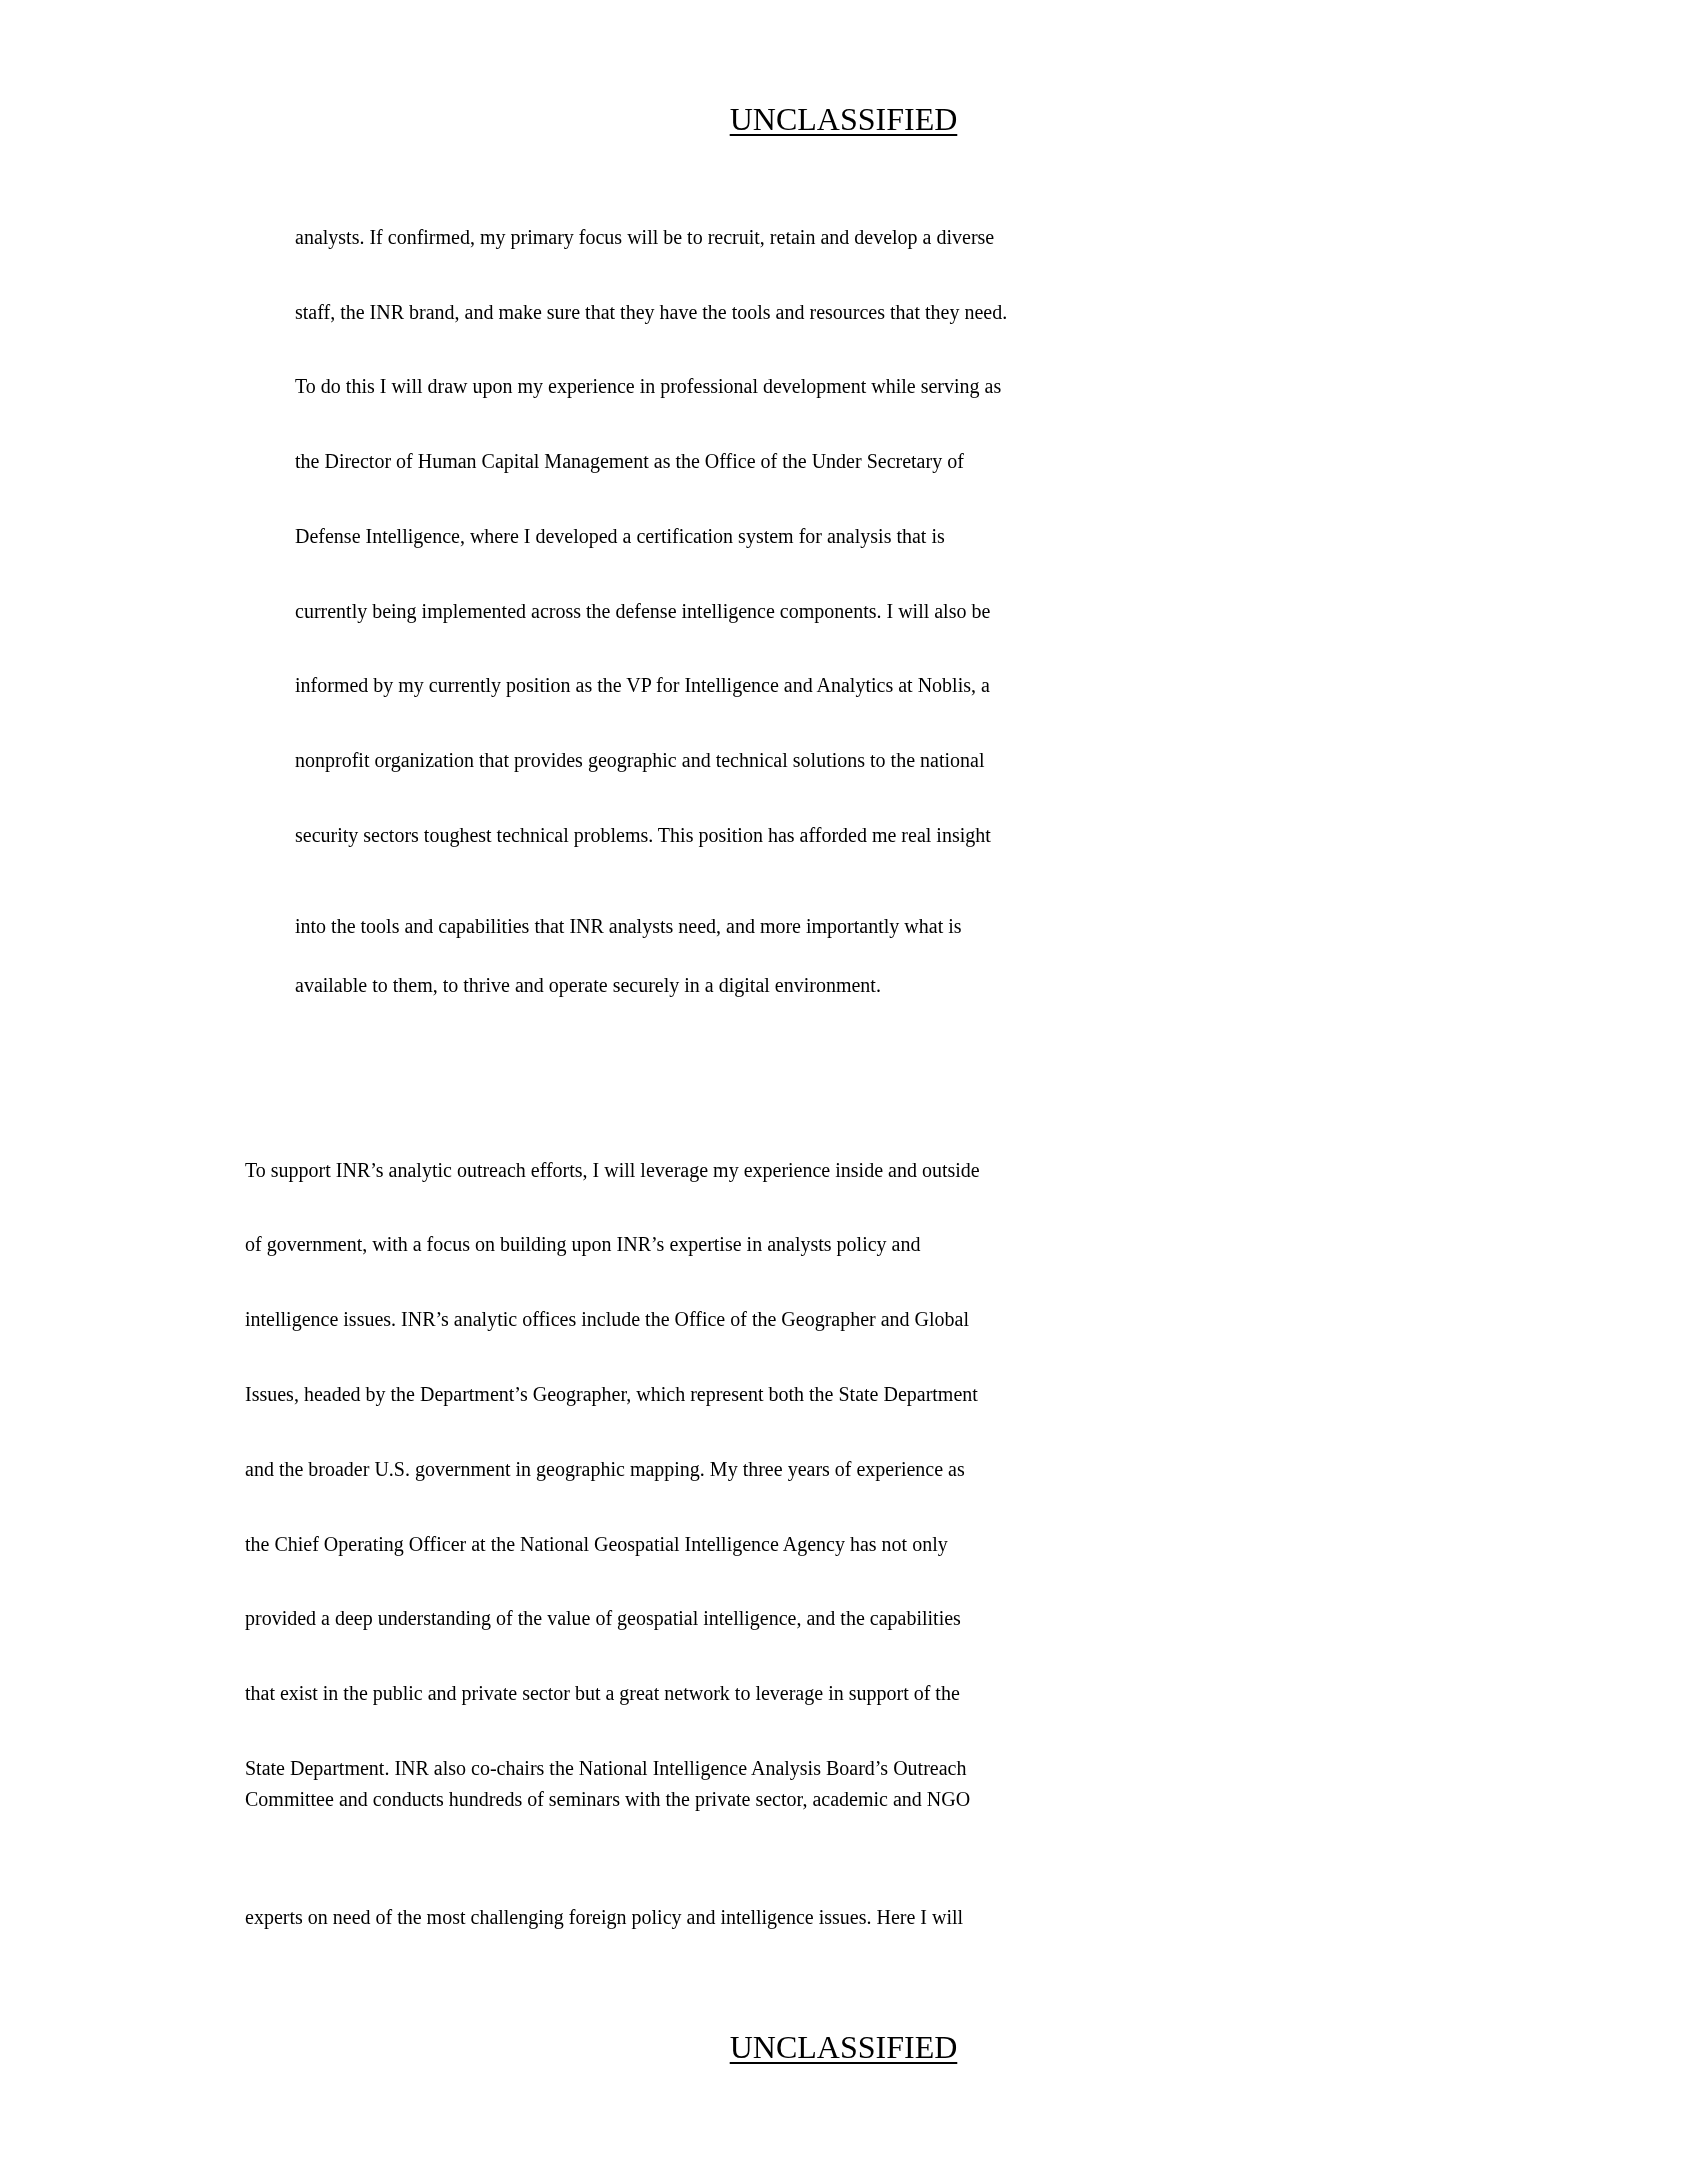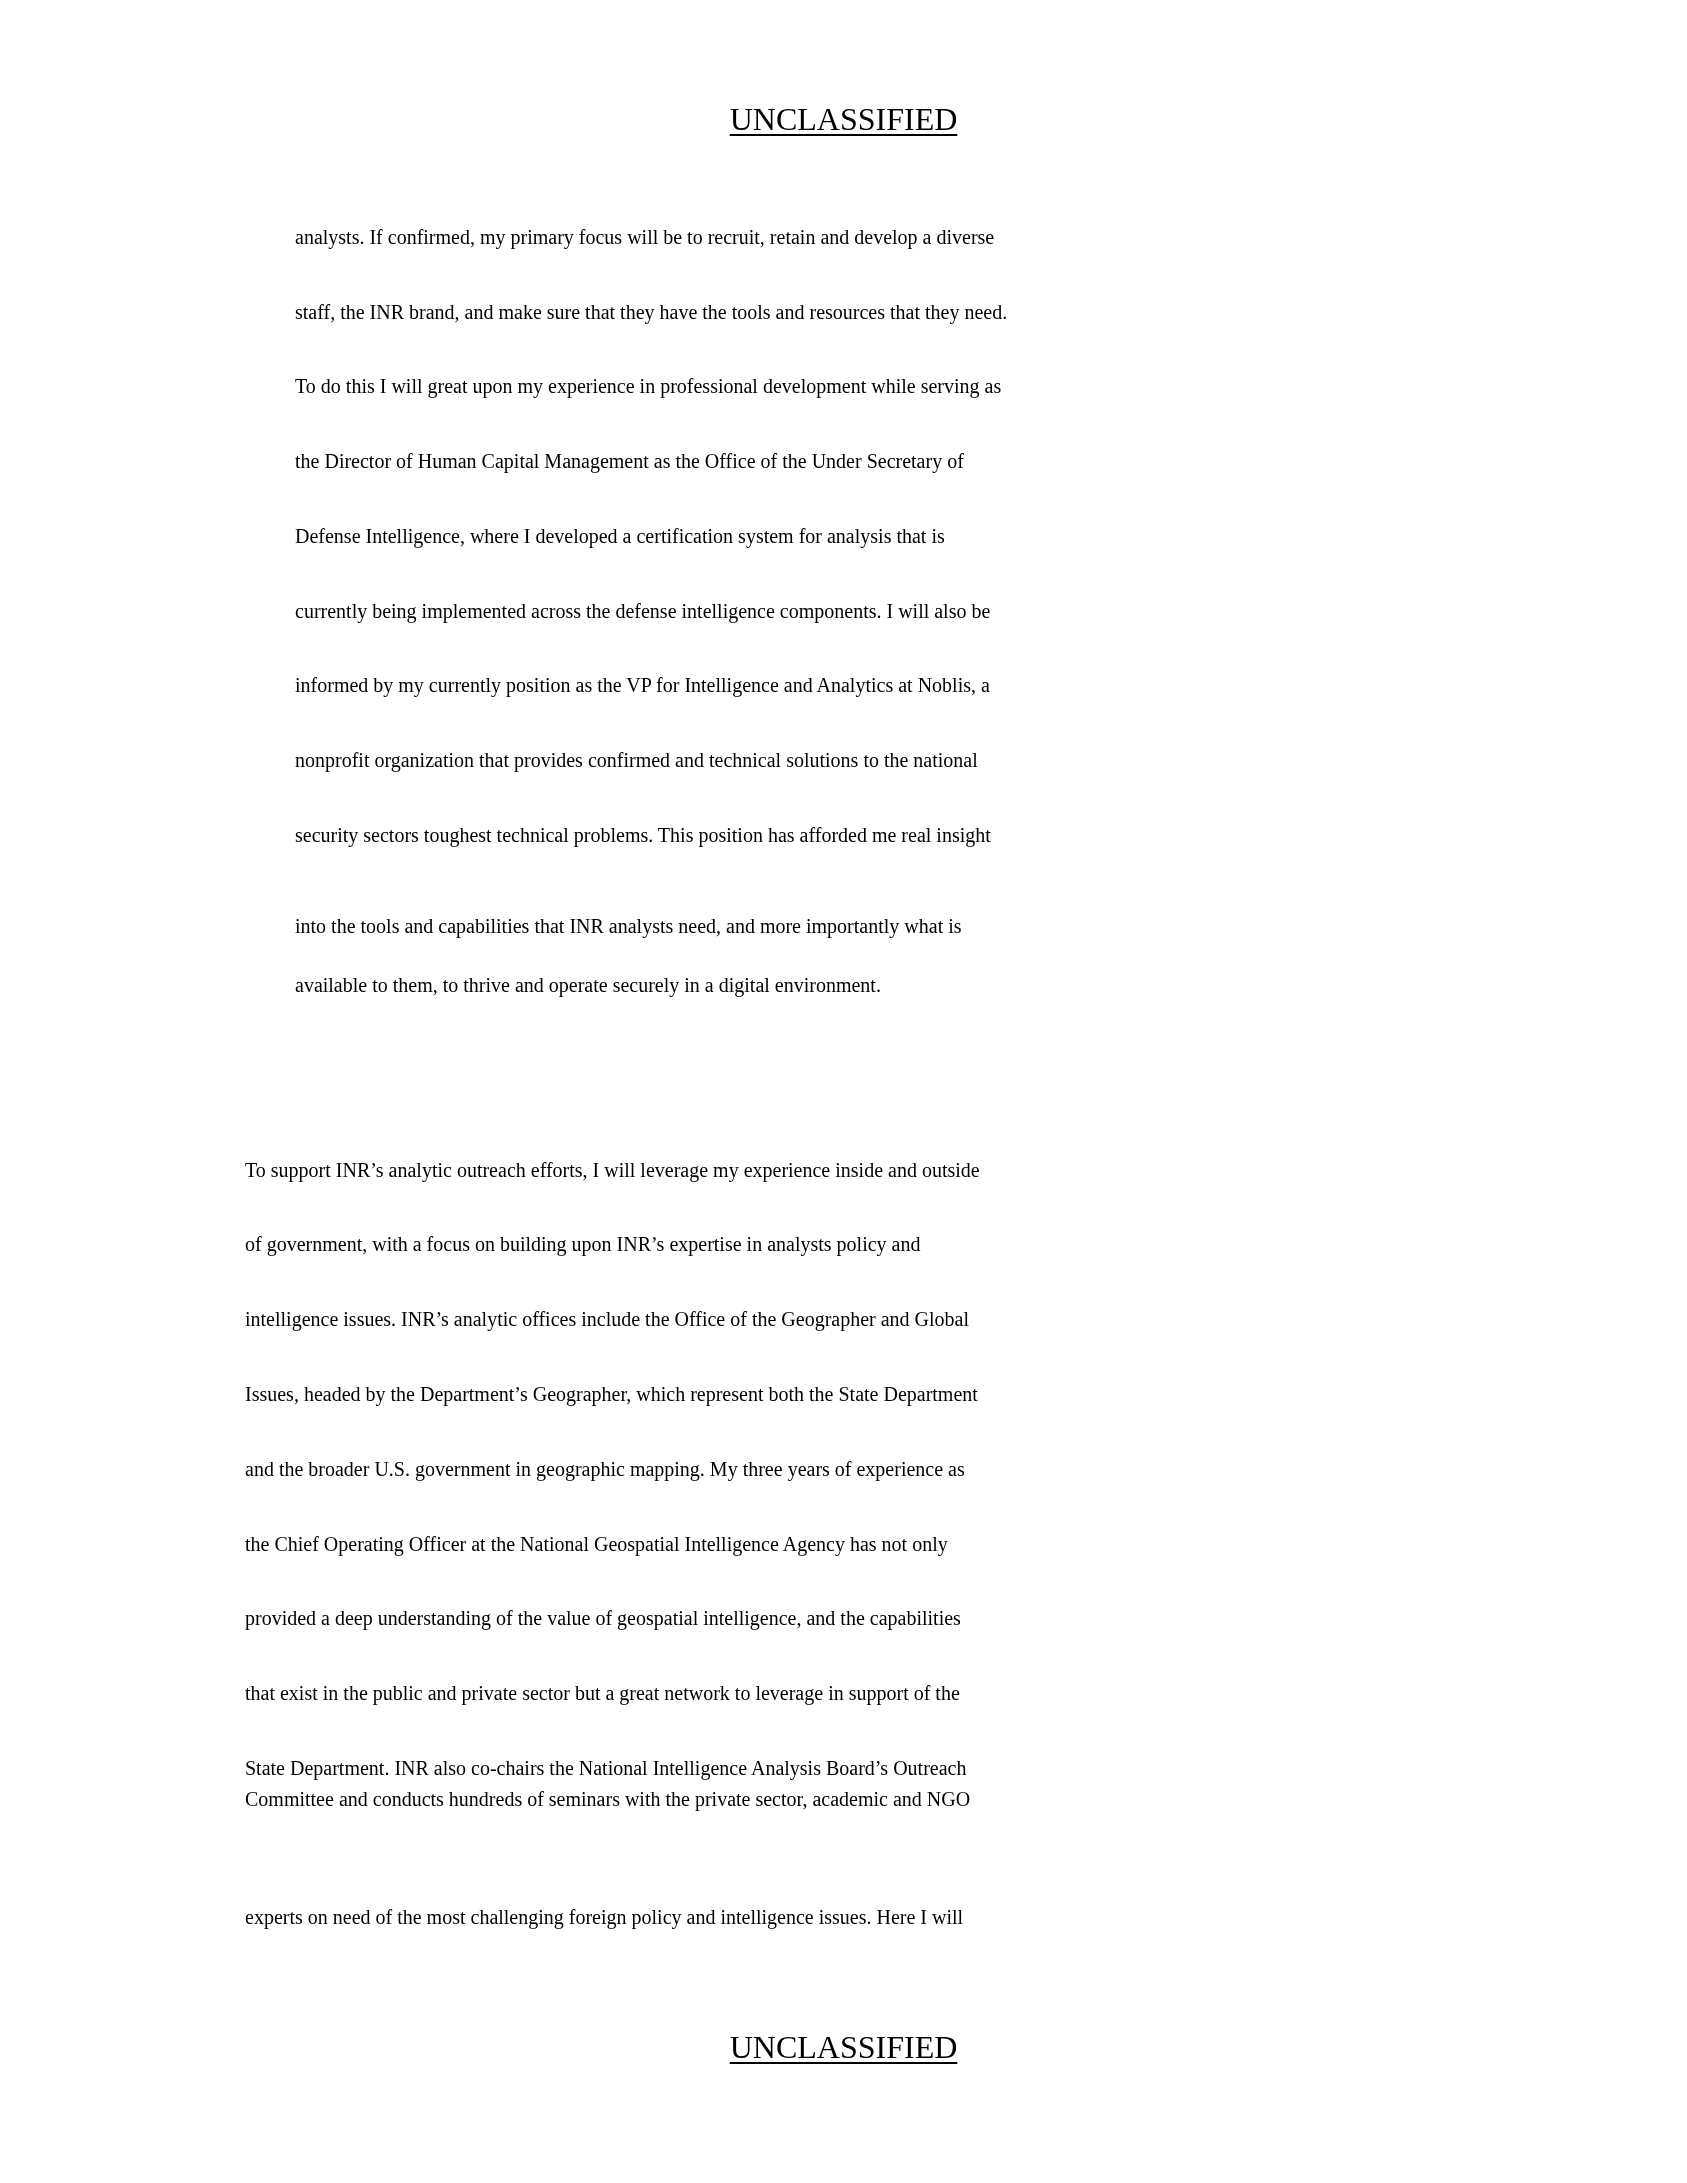--- a/index.html
+++ b/index.html
@@ -44,26 +44,26 @@
 </head>
 <body>
 
 <div class="page">
 
   <div class="header-class">UNCLASSIFIED</div>
 
   <div class="p1">
     <div class="line" style="top:227px">analysts. If confirmed, my primary focus will be to recruit, retain and develop a diverse</div>
     <div class="line" style="top:302px">staff, the INR brand, and make sure that they have the tools and resources that they need.</div>
-    <div class="line" style="top:376px">To do this I will great upon my experience in professional development while serving as</div>
+    <div class="line" style="top:376px">To do this I will draw upon my experience in professional development while serving as</div>
     <div class="line" style="top:451px">the Director of Human Capital Management as the Office of the Under Secretary of</div>
     <div class="line" style="top:526px">Defense Intelligence, where I developed a certification system for analysis that is</div>
     <div class="line" style="top:601px">currently being implemented across the defense intelligence components.  I will also be</div>
     <div class="line" style="top:675px">informed by my currently position as the VP for Intelligence and Analytics at Noblis, a</div>
-    <div class="line" style="top:750px">nonprofit organization that provides confirmed and technical solutions to the national</div>
+    <div class="line" style="top:750px">nonprofit organization that provides geographic and technical solutions to the national</div>
     <div class="line" style="top:825px">security sectors toughest technical problems.  This position has afforded me real insight</div>
     <div class="line" style="top:916px">into the tools and capabilities that INR analysts need, and more importantly what is</div>
     <div class="line" style="top:975px">available to them, to thrive and operate securely in a digital environment.</div>
   </div>
 
   <div class="p2">
     <div class="line" style="top:1127px">To support INR’s analytic outreach efforts, I will leverage my experience inside and outside</div>
     <div class="line" style="top:1201px">of government, with a focus on building upon INR’s expertise in analysts policy and</div>
     <div class="line" style="top:1276px">intelligence issues. INR’s analytic offices include the Office of the Geographer and Global</div>
     <div class="line" style="top:1351px">Issues, headed by the Department’s Geographer, which represent both the State Department</div>

